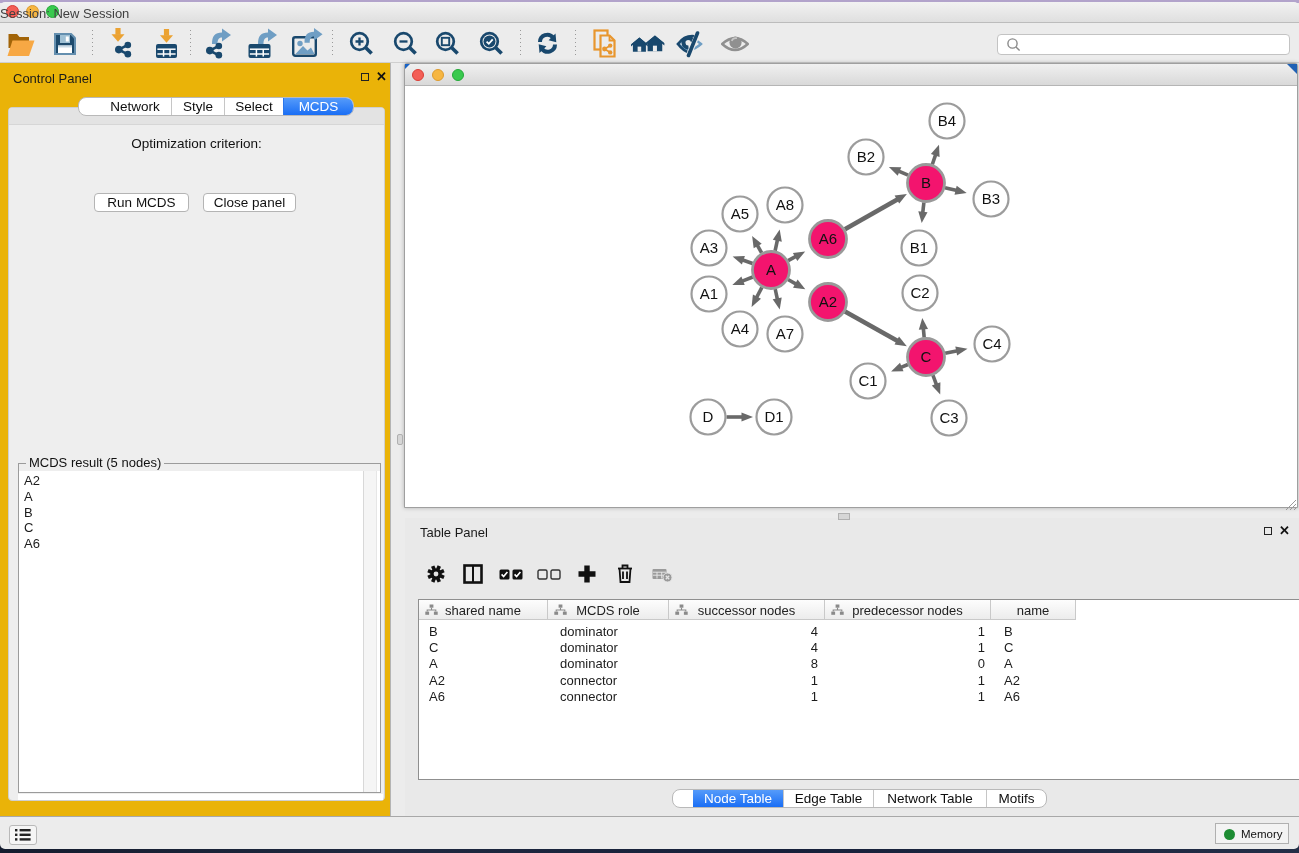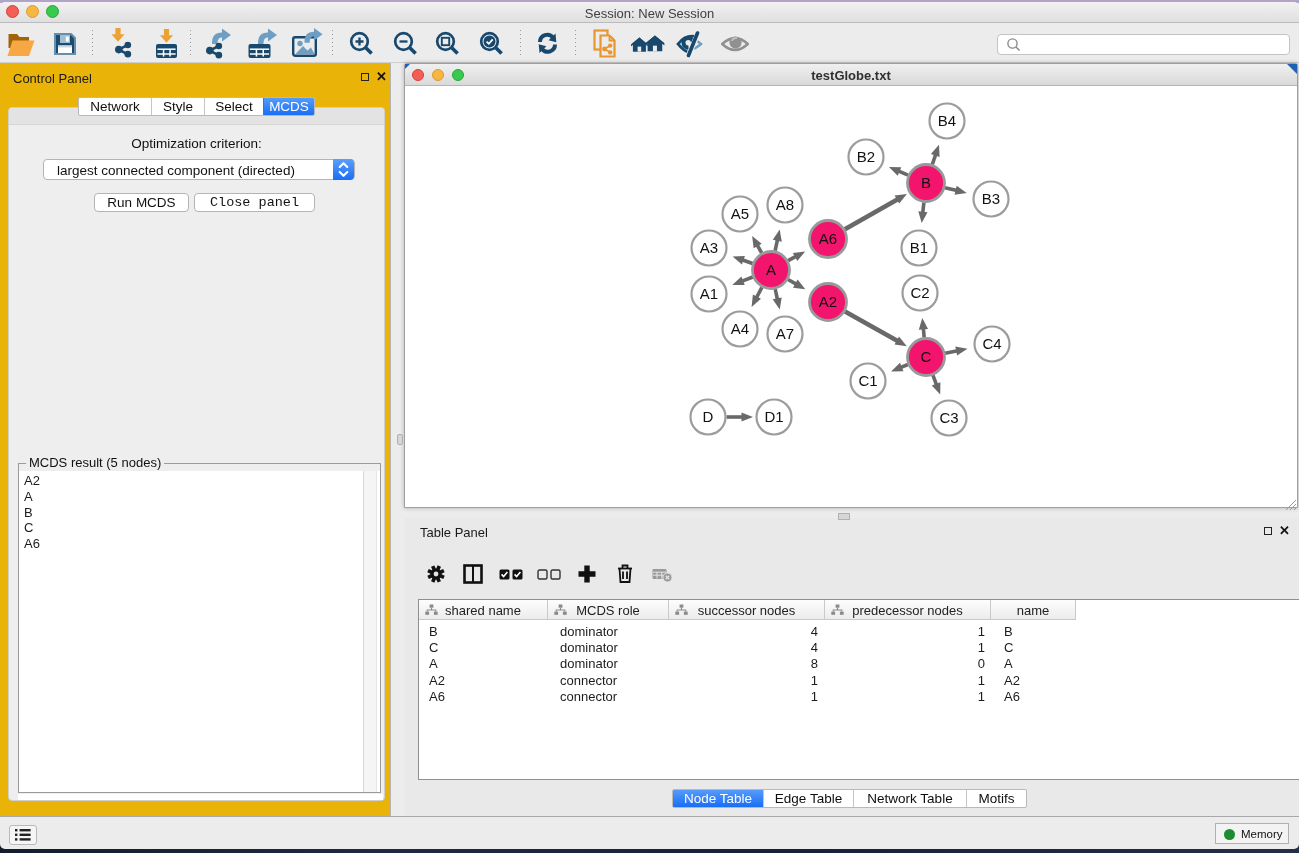--- a/index.html
+++ b/index.html
@@ -6,41 +6,41 @@
   html,body { width:1299px; height:853px; overflow:hidden; }
   body { font-family:"Liberation Sans", sans-serif; font-size:13px; color:#1c1c1c; background:#ececec; position:relative; }
   .abs { position:absolute; }
 
   
   #deskTop { left:0; top:0; width:1299px; height:3px; background:#b2a3cb; }
   #deskBottom { left:0; top:844px; width:1299px; height:9px; z-index:-1; background:linear-gradient(90deg,#141c2e,#1f2940 30%,#16203a 60%,#232e47); }
 
   
   #titlebar { left:0; top:2px; width:1299px; height:21px; background:linear-gradient(#f2f2f2,#dfdfdf); border-bottom:1px solid #bcbcbc; border-radius:5px 5px 0 0; }
-  #titlebar .title { position:absolute; left:0; right:0; top:4px; text-align:center; font-size:13px; color:#404040; }
+  #titlebar .title { position:absolute; left:0; right:0; top:4px; font-size:13px; color:#404040; }
   .tl { position:absolute; border-radius:50%; width:13px; height:13px; }
   .tl.r { background:#f35f57; border:1px solid #da3e36; }
   .tl.y { background:#f6b642; border:1px solid #dd9b2f; }
   .tl.g { background:#39c94e; border:1px solid #24a939; }
 
   
   #toolbar { left:0; top:23px; width:1299px; height:40px; background:#ececec; border-bottom:1px solid #cfcfcf; }
   .tbsep { position:absolute; top:7px; width:1px; height:28px; background-image:repeating-linear-gradient(#9a9a9a 0 1.5px, transparent 1.5px 4px); }
   #searchbox { position:absolute; left:997px; top:11px; width:293px; height:21px; background:#fff; border:1px solid #c3c3c3; border-radius:4px; }
 
   
   #cpanel { left:0; top:63px; width:391px; height:753px; background:#eab308; border-right:1px solid #b4b4b4; }
   #cpanel .hdr { position:absolute; left:13px; top:8px; font-size:13px; color:#1a1a1a; }
   .sqbtn { position:absolute; width:8px; height:8px; border:1.6px solid #222; }
   .xbtn { position:absolute; font-size:13px; font-weight:bold; color:#111; }
   #cpContent { position:absolute; left:8px; top:44px; width:377px; height:694px; background:#eeeeee; border:1px solid #cfcfcf; border-radius:4px; }
   #cpContent .band { position:absolute; left:0; top:0; right:0; height:17px; background:#e3e3e3; border-bottom:1px solid #d6d6d6; border-radius:3px 3px 0 0;}
 
   
-  .seg { position:absolute; display:flex; background:#fff; border:1px solid #b9b9b9; border-radius:2px; overflow:hidden; height:19px; }
+  .seg { position:absolute; display:flex; background:#fff; border:1px solid #b9b9b9; border-radius:8px; overflow:hidden; height:19px;padding-left:20px; }
   .seg div { line-height:18px; font-size:13.5px; color:#0e0e0e; border-left:1px solid #c6c6c6; text-align:center; }
   .seg div:first-child { border-left:none; }
   .seg div.on { background:linear-gradient(#559bfa,#1a6ef5); color:#fff; border-left-color:#2a76ec; }
 
   #optlabel { position:absolute; left:0; width:100%; text-align:center; top:28px; font-size:13.5px; color:#111; }
   #dropdown { position:absolute; left:34px; top:51px; width:312px; height:21px; background:#fff; border:1px solid #b4b4b4; border-radius:4px; }
   #dropdown .txt { position:absolute; left:13px; top:3px; font-size:13.5px; color:#111; }
   #dropdown .step { position:absolute; right:0px; top:-1px; width:21px; height:21px; background:linear-gradient(#5a9ffb,#1a6ef5); border-radius:0 4px 4px 0; }
   .btn { position:absolute; height:19px; background:#fff; border:1px solid #b4b4b4; border-radius:4px; text-align:center; font-size:13.5px; color:#111; line-height:17px; }
 
@@ -235,49 +235,41 @@
 </div>
 </div>
 
 <div class="abs" id="cpanel">
   <div class="hdr">Control Panel</div>
   <div class="sqbtn" style="left:361px; top:10px;"></div>
   <div class="xbtn" style="left:376px; top:6px;">✕</div>
   <div id="cpContent">
       <div class="band"></div>
     <div id="optlabel">Optimization criterion:</div>
-    <div id="dropdown">
-        <div class="txt">largest connected component (directed)</div>
-      <div class="step"><svg width="21" height="21" viewBox="0 0 21 21">
-            <path d="M6.7 8 L10.5 4.2 L14.3 8" fill="none" stroke="#fff" stroke-width="2.1" stroke-linecap="round" stroke-linejoin="round"></path>
-            <path d="M6.7 13 L10.5 16.8 L14.3 13" fill="none" stroke="#fff" stroke-width="2.1" stroke-linecap="round" stroke-linejoin="round"></path>
-          </svg></div>
-    </div>
     <div class="btn" style="left:85px; top:85px; width:95px;">Run MCDS</div>
-    <div class="btn" style="left:185px; top:85px; width:121px;font-family:Liberation Mono, monospace;">Close panel</div>
+    <div class="btn" style="left:194px; top:85px; width:93px;">Close panel</div>
     <div style="position:absolute;left:9px;top:686px;width:365px;height:6px;background:#fff;"></div>
     <div id="fieldset">
       <div class="legend">MCDS result (5 nodes)</div>
       <div id="mcdslist">A2<br>A<br>B<br>C<br>A6<div class="sb"></div></div>
     </div>
   </div>
   <div class="seg" style="left:78px; top:34px;">
     <div style="width:72px">Network</div>
       <div style="width:53px">Style</div>
       <div style="width:59px">Select</div>
-      <div class="on" style="width:51px">MCDS</div>
+      <div class="on" style="width:70px">MCDS</div>
   </div>
 </div>
 
 <div class="abs" id="netwin">
   <div class="tbar">
     <div class="tl r" style="left:7px; top:5px; width:12px; height:12px;"></div>
     <div class="tl y" style="left:27px; top:5px; width:12px; height:12px;"></div>
     <div class="tl g" style="left:47px; top:5px; width:12px; height:12px;"></div>
-    <div class="title">testGlobe.txt</div>
     <div class="corner"></div>
     <div style="position:absolute;left:0;top:0;width:0;height:0;border-right:5px solid transparent;border-top:5px solid #1863c6;"></div>
   </div>
   <svg id="graph" width="891" height="420" style="position:absolute; left:0; top:24px;" viewBox="0 0 891 420">
       <g stroke="#696969" fill="#696969">
 <line x1="347.8" y1="189.0" x2="336.6" y2="193.4" stroke-width="3.6"></line>
 <polygon points="327.3,197.0 336.4,188.5 339.7,197.1" stroke="none"></polygon>
 <line x1="347.6" y1="175.5" x2="337.0" y2="171.7" stroke-width="3.6"></line>
 <polygon points="327.6,168.4 339.9,167.9 336.9,176.5" stroke="none"></polygon>
 <line x1="356.9" y1="199.3" x2="351.3" y2="210.0" stroke-width="3.6"></line>

